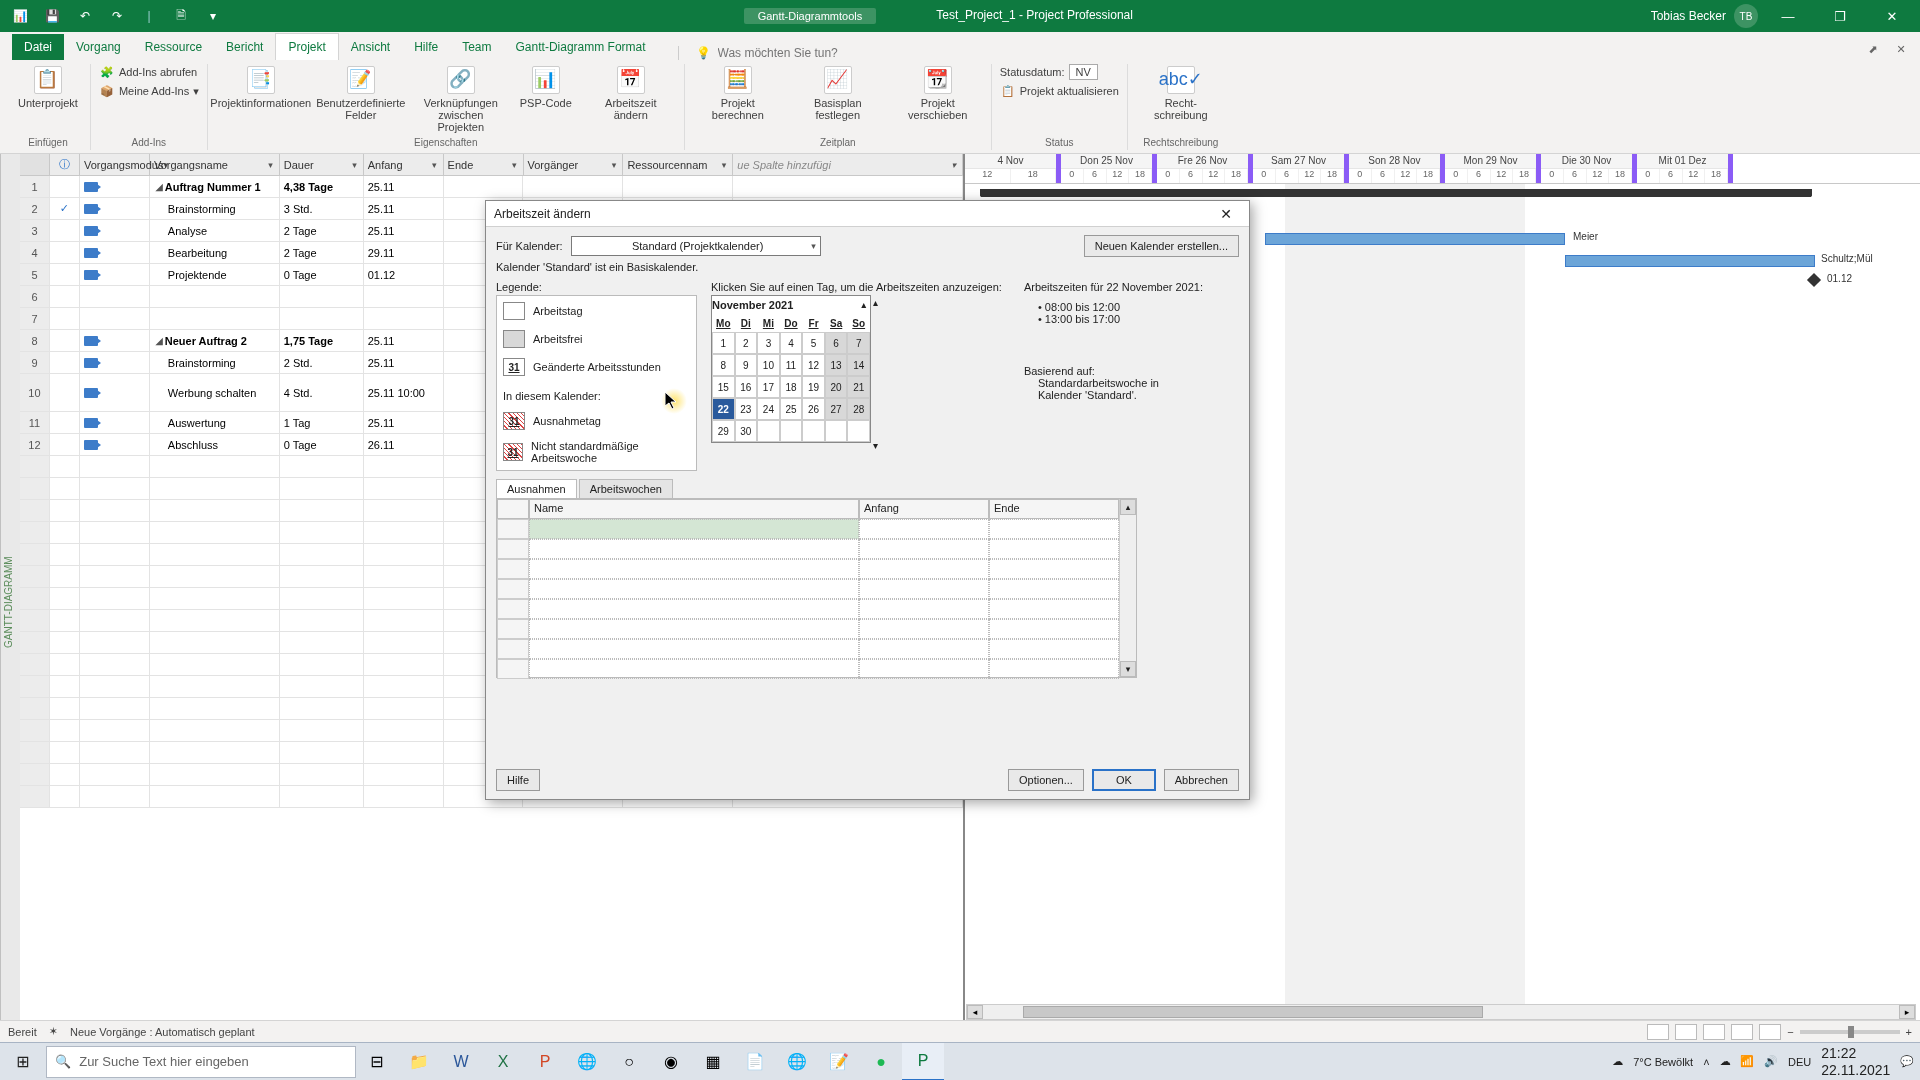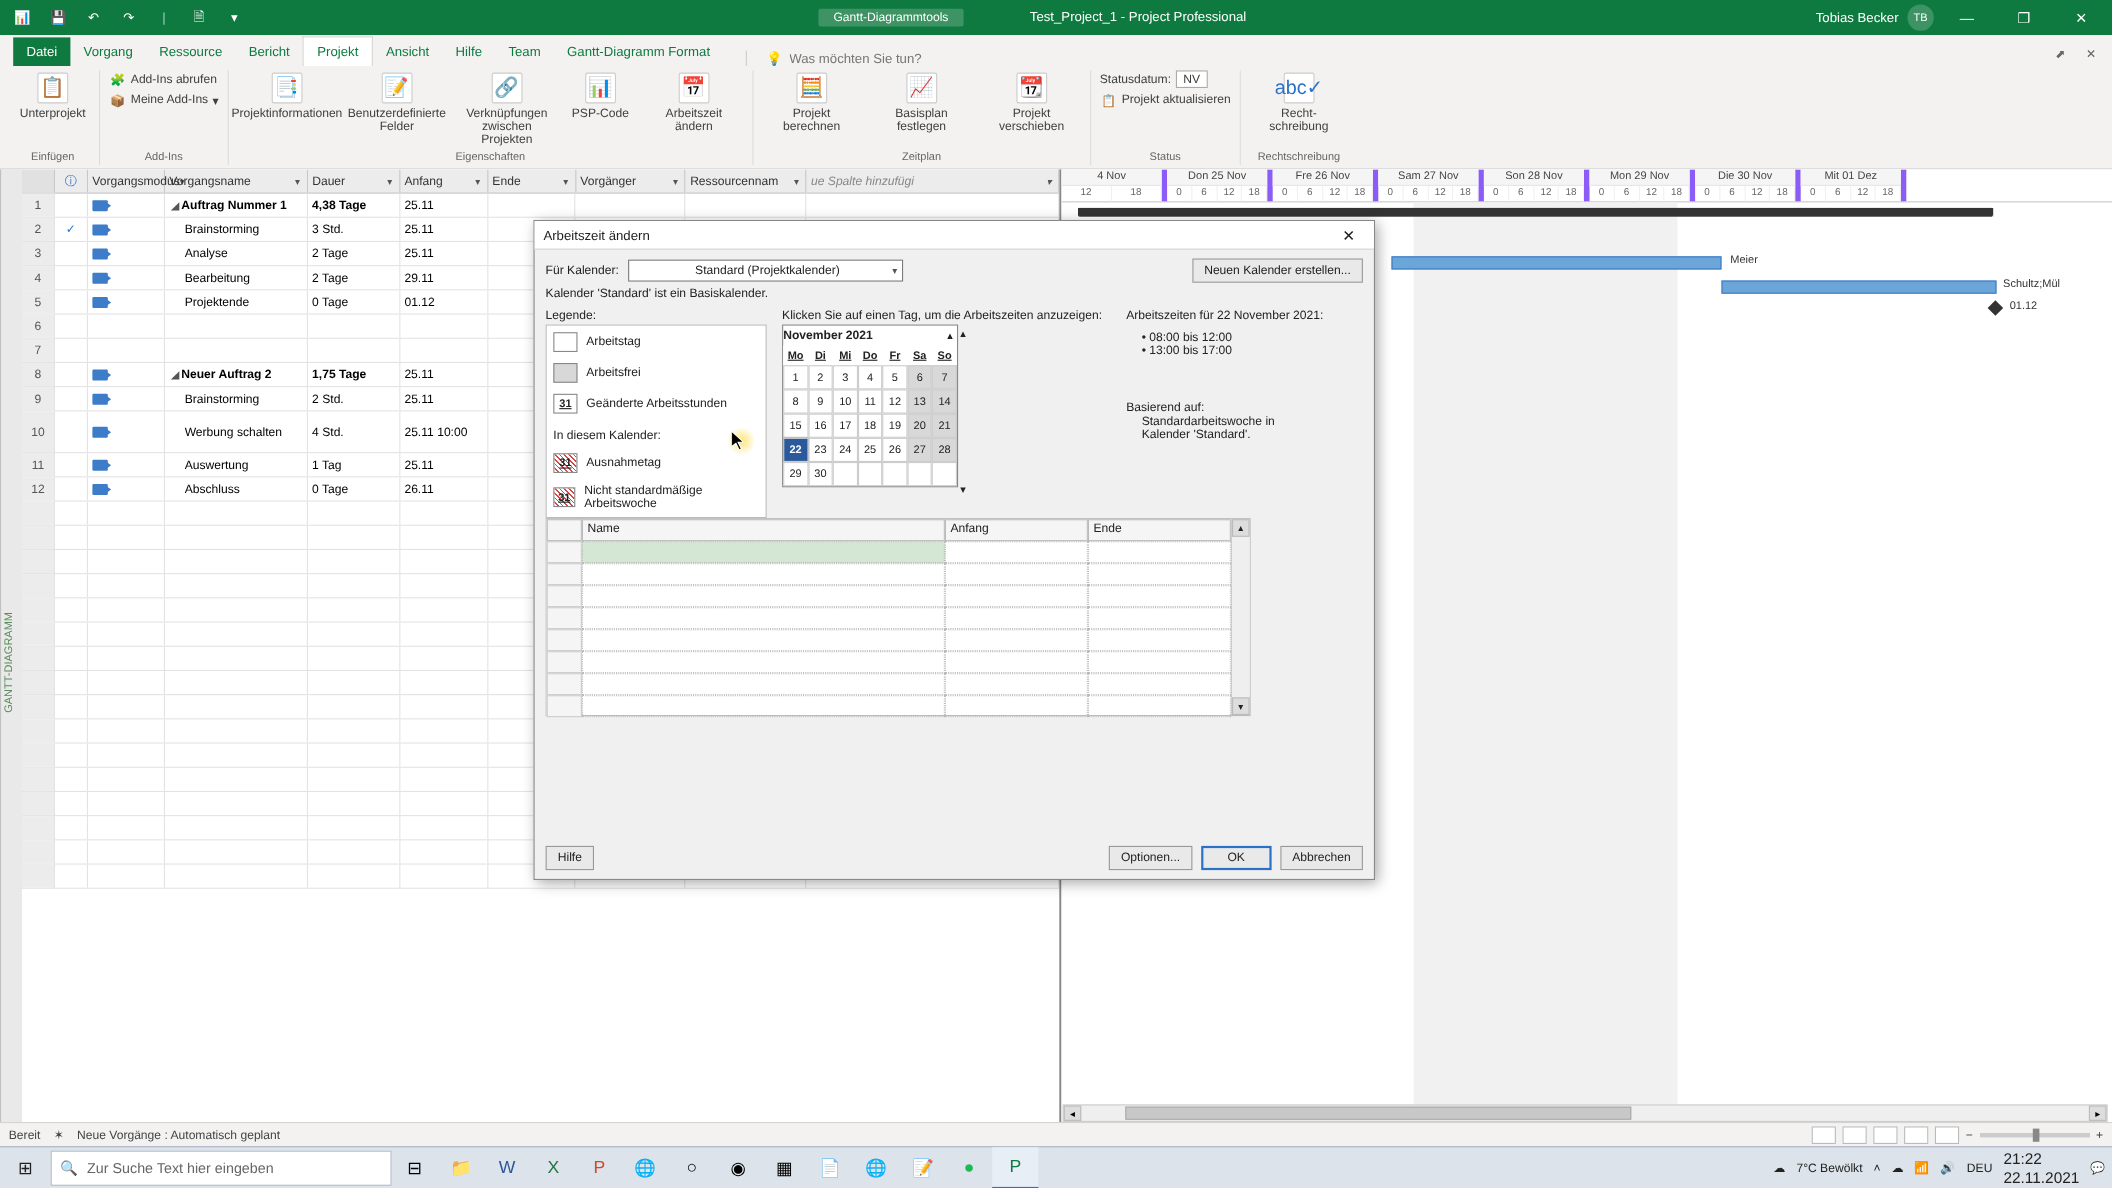--- a/index.html
+++ b/index.html
@@ -879,20 +879,24 @@
         </div>
       </div>
       <div class="right-info">
         <div style="margin-bottom:8px">Arbeitszeiten für 22 November 2021:</div>
         <div style="padding-left:14px">• 08:00 bis 12:00</div>
         <div style="padding-left:14px;margin-bottom:40px">• 13:00 bis 17:00</div>
         <div>Basierend auf:</div>
         <div style="padding-left:14px;max-width:170px">Standardarbeitswoche in Kalender 'Standard'.</div>
       </div>
     </div>
+    <div class="tabs-ex">
+      <div class="tab-ex active">Ausnahmen</div>
+      <div class="tab-ex">Arbeitswochen</div>
+    </div>
     <div style="display:flex;gap:8px">
       <div class="ex-table-wrap">
         <div class="ex-table">
           <div class="ex-th">
             <div class="c0"></div>
             <div class="c1">Name</div>
             <div class="c2">Anfang</div>
             <div class="c3">Ende</div>
           </div>
           <div id="ex-rows">

